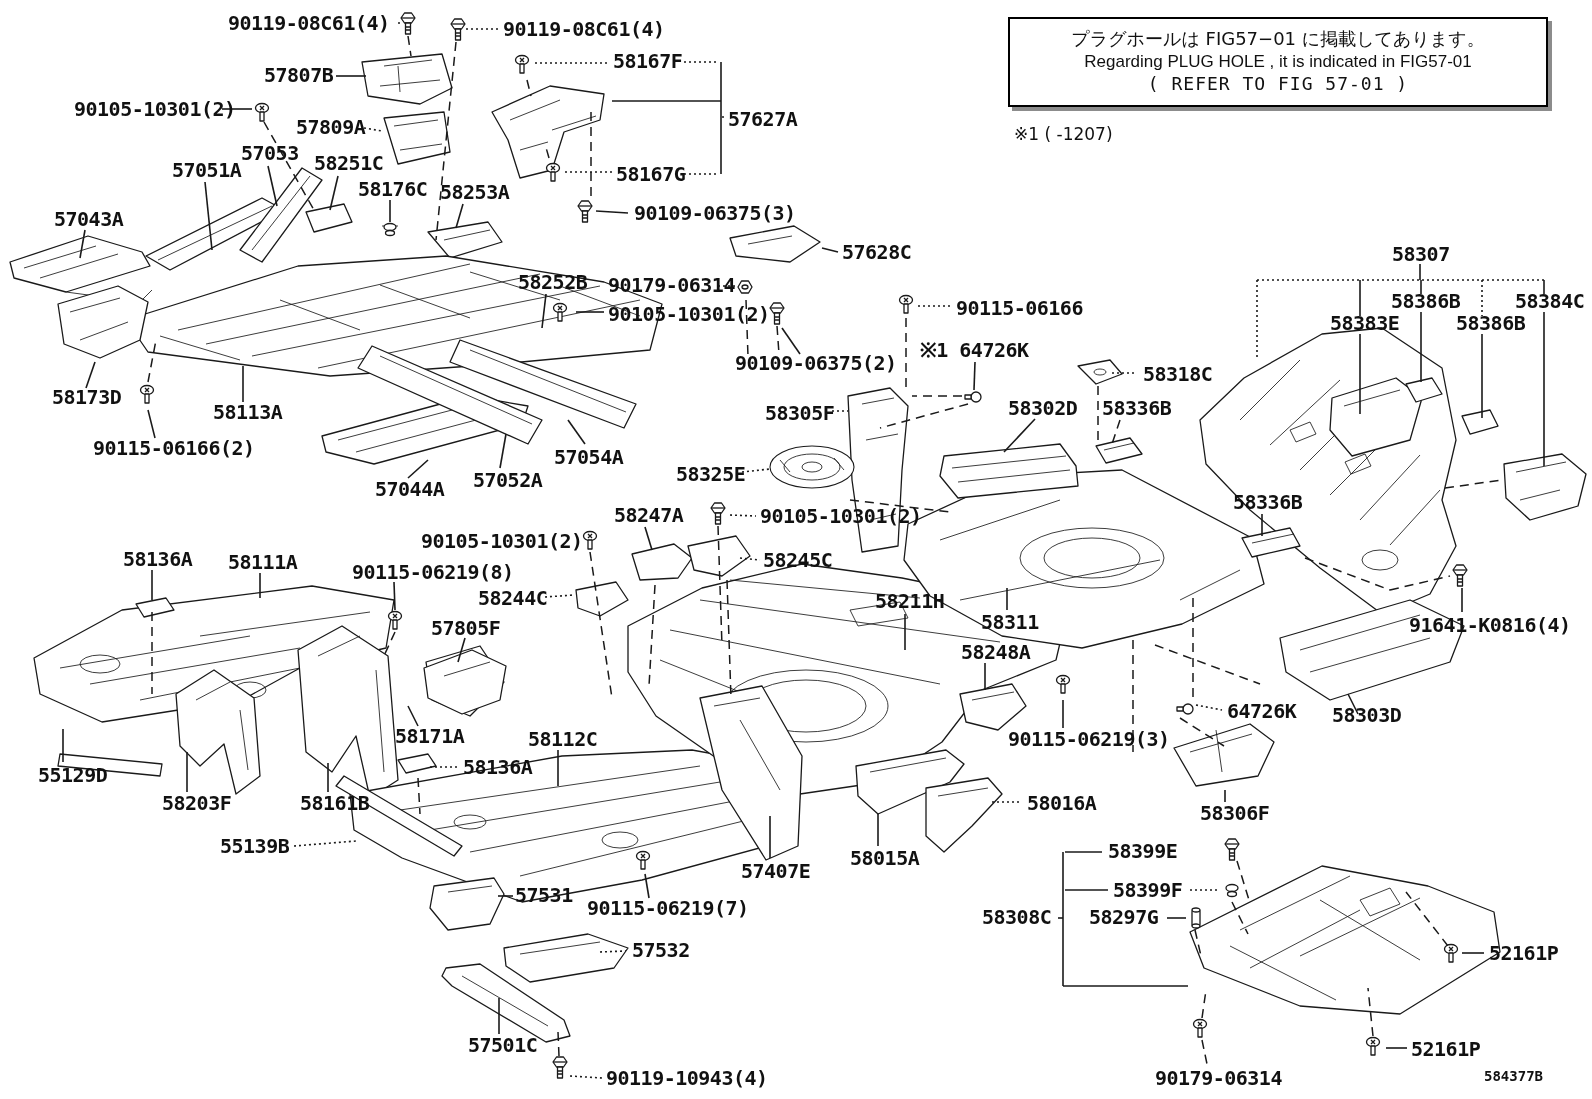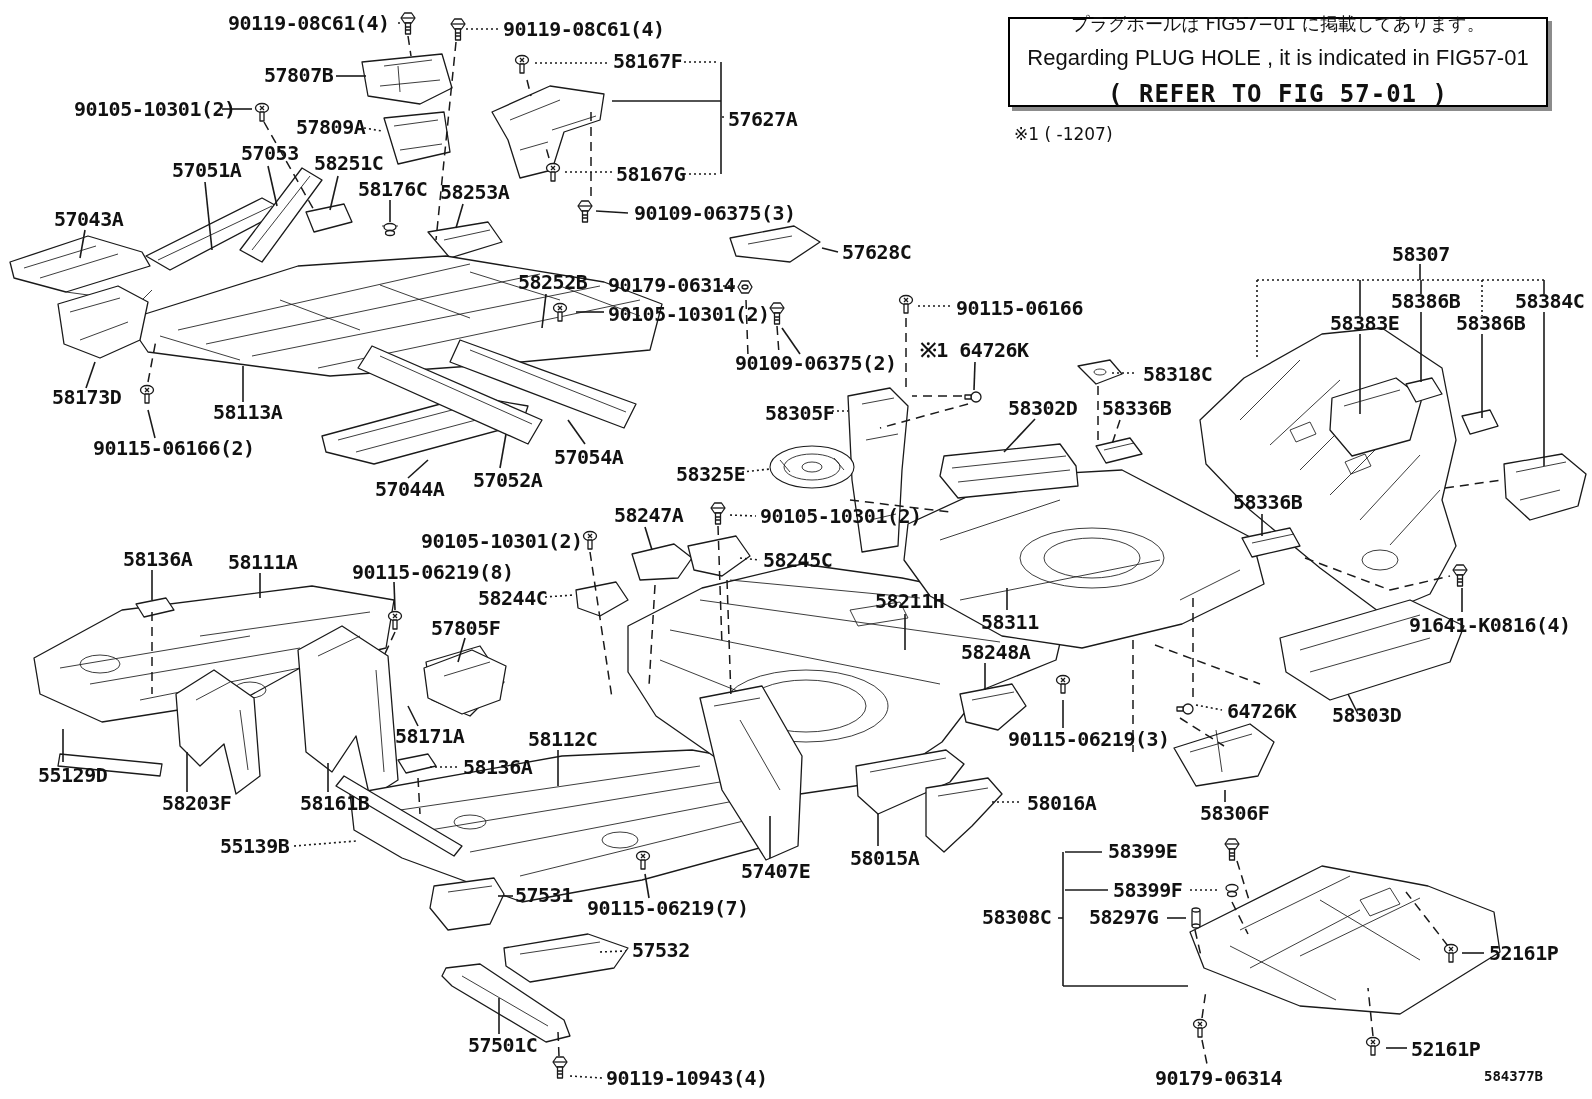--- a/index.html
+++ b/index.html
@@ -16,24 +16,24 @@
   .ln-dashed{stroke:#1a1a1a;stroke-width:1.5;stroke-dasharray:9 6;}
   .ln-dotted{stroke:#1a1a1a;stroke-width:1.6;stroke-dasharray:2 3;}
   
   .lbl{font-family:"DejaVu Sans Mono",monospace;font-weight:bold;font-size:20px;fill:#111111;
        letter-spacing:-0.5px;}
   
   .fx{fill:#ffffff;stroke:#1a1a1a;stroke-width:1.3;stroke-linejoin:round;}
   
   .note-box{position:absolute;left:1008px;top:17px;width:536px;height:86px;background:#ffffff;
             border:2px solid #000;box-shadow:4px 4px 0 rgba(0,0,0,0.45);
-            display:flex;flex-direction:column;justify-content:center;align-items:center;gap:8px;}
+            display:flex;flex-direction:column;justify-content:center;align-items:center;}
   .note-jp{font-family:"DejaVu Sans",sans-serif;font-size:18px;color:#111;line-height:1.25;}
-  .note-en{font-family:"Liberation Sans",sans-serif;font-size:22px;color:#111;line-height:1.25;}
-  .note-ref{font-family:"DejaVu Sans Mono",monospace;font-weight:bold;font-size:24px;color:#111;
+  .note-en{font-family:"Liberation Sans",sans-serif;font-size:17px;color:#111;line-height:1.25;}
+  .note-ref{font-family:"DejaVu Sans Mono",monospace;font-weight:normal;font-size:18px;color:#111;
             letter-spacing:1px;line-height:1.3;}
   .footnote{position:absolute;left:1014px;top:124px;font-family:"DejaVu Sans",sans-serif;
             font-size:17px;color:#111;text-align:right;}
   .drawing-id{position:absolute;left:1484px;top:1068px;font-family:"DejaVu Sans Mono",monospace;
               font-size:14px;font-weight:bold;color:#111;}
 </style>
 </head>
 <body>
 
 <div id="stage">

